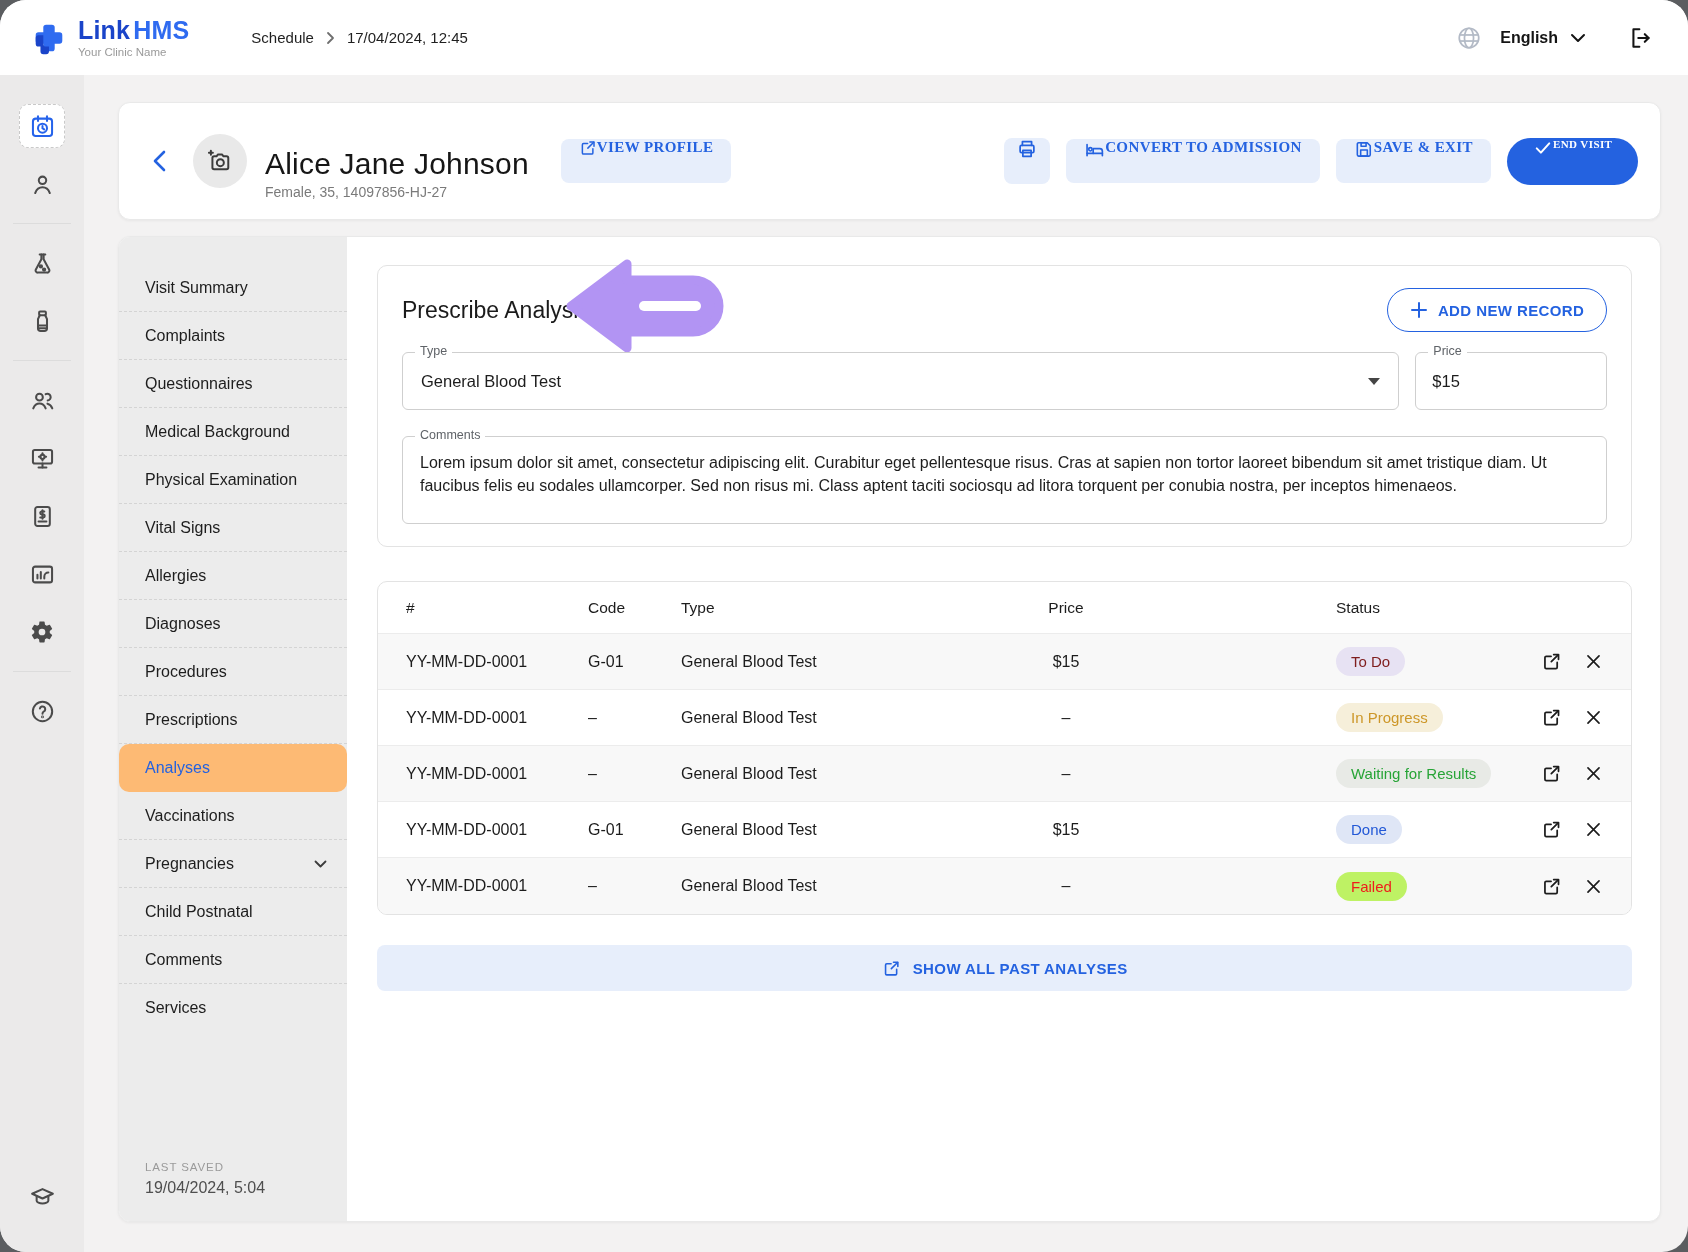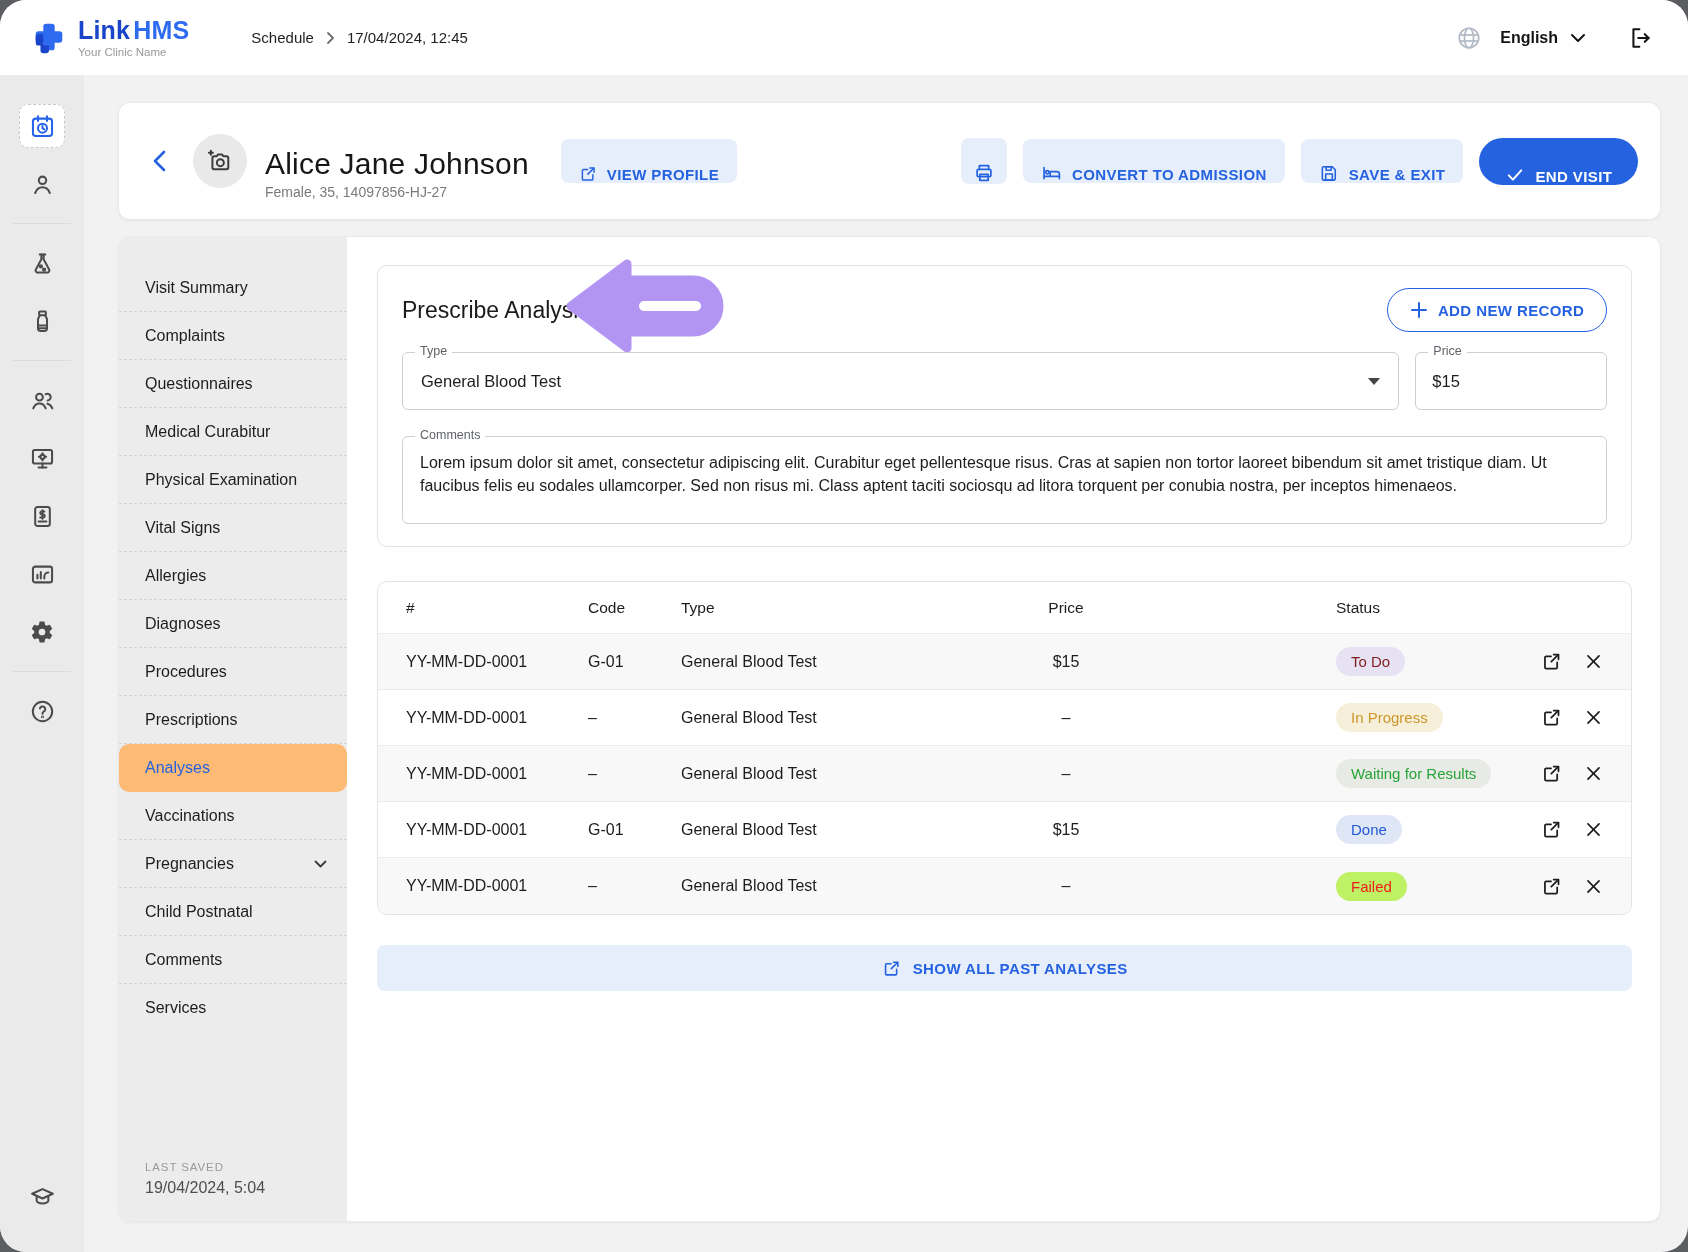--- a/index.html
+++ b/index.html
@@ -13,21 +13,21 @@
   .page {
     position:relative; width:1688px; height:1252px;
     background:#f3f2f2; border-radius:26px; overflow:hidden;
   }
 
   
   .topbar {
     height:75px; background:#fff; display:flex; align-items:center;
     padding:0 34px 0 30px;
   }
-  .logo { display:flex; gap:10px; }
+  .logo { display:flex; align-items:center; gap:10px; }
   .logo-text .brand { font-size:25px; font-weight:bold; letter-spacing:.2px; line-height:1; }
   .brand-primary { color:#1a44c9; }
   .brand-secondary { color:#2f6bf0; font-weight:600; margin-left:3px; }
   .logo-text .tagline { font-size:11.5px; color:#9a9a9a; margin-top:3px; }
   .breadcrumb { display:flex; align-items:center; gap:12px; margin-left:62px; font-size:15px; color:#1f1f1f; }
   .breadcrumb .crumb { cursor:pointer; }
   .topbar-right { margin-left:auto; display:flex; align-items:center; gap:14px; }
   .lang { display:flex; align-items:center; gap:12px; cursor:pointer; }
   .lang-label { font-size:16px; font-weight:bold; color:#141414; }
   .icon-btn { background:none; border:none; cursor:pointer; display:flex; align-items:center; justify-content:center; }
@@ -51,25 +51,25 @@
     background:#fff; border:1px solid #e9e9e9; border-radius:12px;
     box-shadow:0 1px 3px rgba(0,0,0,.05);
     height:118px; display:flex; align-items:center; padding:0 22px 0 26px; gap:18px;
   }
   .back-btn { width:30px; height:30px; }
   .avatar { width:54px; height:54px; border-radius:50%; background:#e9e9e9;
     display:flex; align-items:center; justify-content:center; cursor:pointer; flex-shrink:0; }
   .patient-id { display:flex; flex-direction:column; gap:3px;margin-top:24px; }
   .patient-name { font-size:30px; font-weight:500; color:#161616; letter-spacing:.2px; }
   .patient-meta { font-size:14px; color:#7a7a7a; }
-  .btn { display:inline-flex; align-items:flex-end; gap:10px; border:none; cursor:pointer;
-    font-family:Liberation Sans, sans-serif; font-weight:bold; letter-spacing:.4px; border-radius:8px; }
+  .btn { display:inline-flex; align-items:flex-start; border:none; cursor:pointer;
+    font-family:Liberation Serif, serif; font-weight:bold; letter-spacing:.4px; border-radius:8px; }
   .btn-tonal { background:#e7eefb; color:#2462e0; font-size:15px; height:44px; padding:0 18px; }
   .btn-square { width:46px; height:46px; padding:0; justify-content:center; }
-  .btn-filled { background:#2462e0; color:#fff; font-size:15px; height:47px; padding:0 26px; border-radius:26px; }
+  .btn-filled { background:#2462e0; color:#fff; font-size:11px; height:47px; padding:0 26px; border-radius:26px; }
   .patient-actions { margin-left:auto; display:flex; align-items:center; gap:16px; }
   .view-profile { margin-left:14px; }
 
   
   .main-card {
     margin-top:16px; background:#fff; border:1px solid #e9e9e9; border-radius:12px;
     box-shadow:0 1px 3px rgba(0,0,0,.05);
     height:986px; display:flex; overflow:hidden;
   }
   .visit-nav { width:228px; background:#ececec; display:flex; flex-direction:column; flex-shrink:0; }
@@ -376,21 +376,21 @@
                 <span>Complaints</span>
 
               </li>
 
               <li class="nav-item">
                 <span>Questionnaires</span>
 
               </li>
 
               <li class="nav-item">
-                <span>Medical Curabitur</span>
+                <span>Medical Background</span>
 
               </li>
 
               <li class="nav-item">
                 <span>Physical Examination</span>
 
               </li>
 
               <li class="nav-item">
                 <span>Vital Signs</span>

